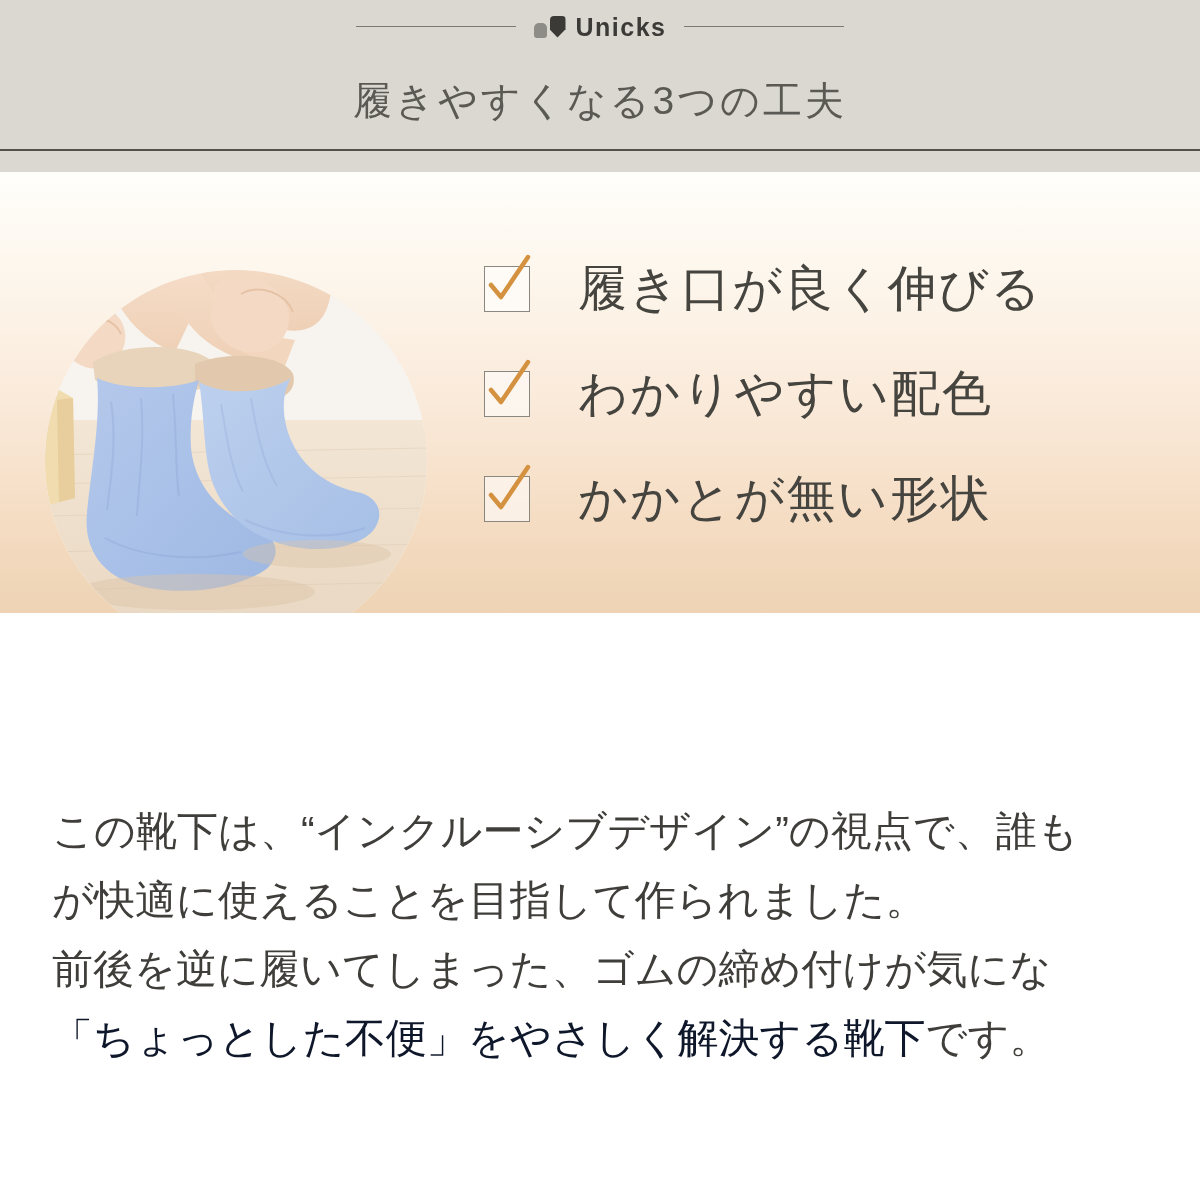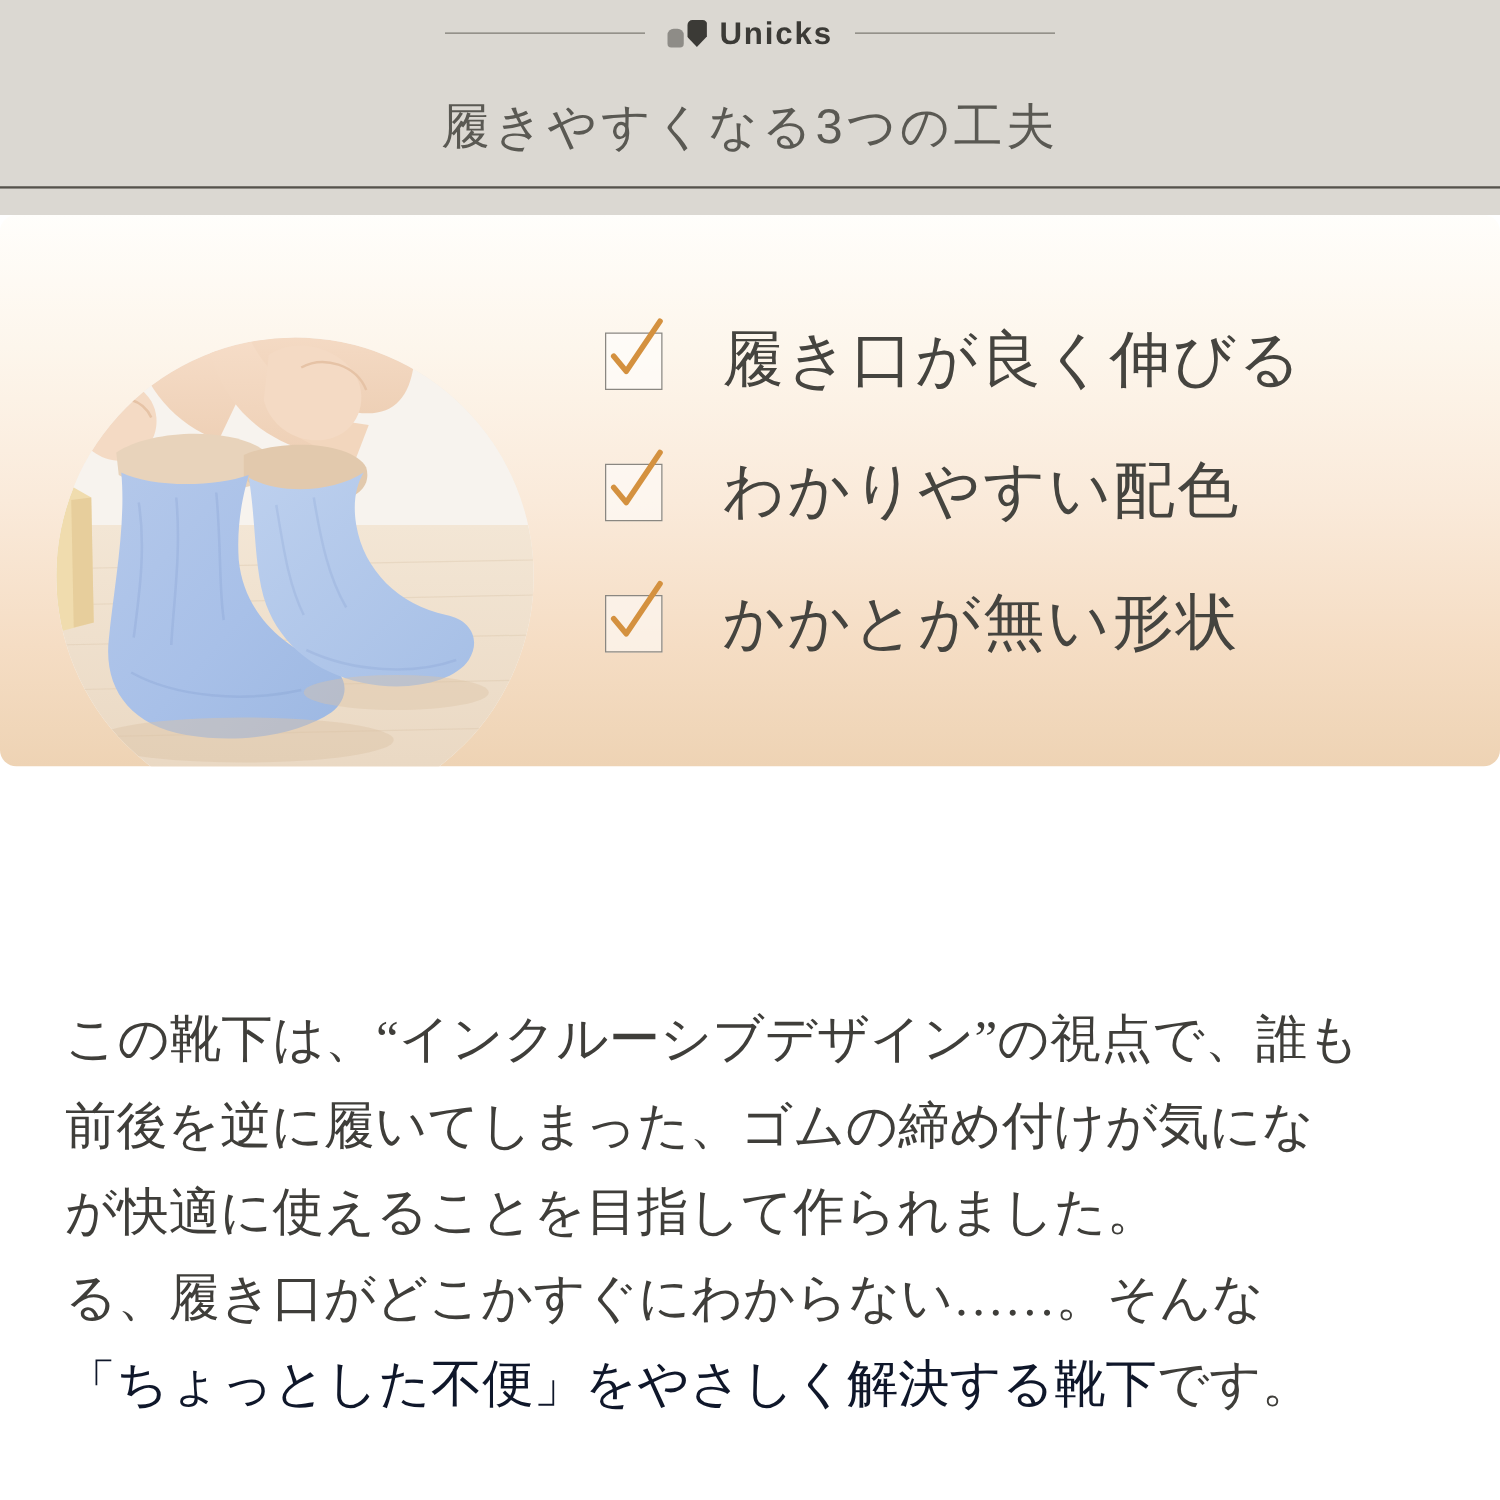--- a/index.html
+++ b/index.html
@@ -110,21 +110,20 @@
     position: relative;
     width: 1200px;
     height: 441px;
     background: linear-gradient(180deg,
        #fffefb 0%,
        #fdf6ec 24%,
        #faeada 52%,
        #f5ddc4 78%,
        #eed3b4 100%);
     overflow: hidden;
-    border-radius: 13px;
   }
 
   .photo {
     position: absolute;
     left: 45px;
     top: 98px;
     width: 382px;
     height: 382px;
     border-radius: 50%;
     overflow: hidden;
@@ -171,21 +170,20 @@
 
   
   .body-copy {
     position: absolute;
     left: 0;
     top: 745px;
     width: 1200px;
     padding: 52px 52px 0 52px;
     box-sizing: border-box;
     background: #ffffff;
-    font-family: Liberation Serif, serif;
   }
   .copy-line {
     font-size: 41px;
     line-height: 69px;
     letter-spacing: 0px;
     color: #3f3e3a;
     white-space: nowrap;
   }
   .hl { color: #0f172a; }
 </style>
@@ -321,17 +319,16 @@
         </svg>
       </span>
       <span class="check-label">かかとが無い形状</span>
     </div>
 
   </div>
 </div>
 
 <div class="body-copy">
   <div class="copy-line">この靴下は、“インクルーシブデザイン”の視点で、誰も</div>
+  <div class="copy-line">が快適に使えることを目指して作られました。</div>
   <div class="copy-line">前後を逆に履いてしまった、ゴムの締め付けが気にな</div>
-  <div class="copy-line">が快適に使えることを目指して作られました。</div>
-  <div class="copy-line">る、履き口がどこかすぐにわからない……。そんな</div>
   <div class="copy-line"><span class="hl">「ちょっとした不便」をやさしく解決する靴下</span><span>です。</span></div>
 </div>
 
 </body></html>

